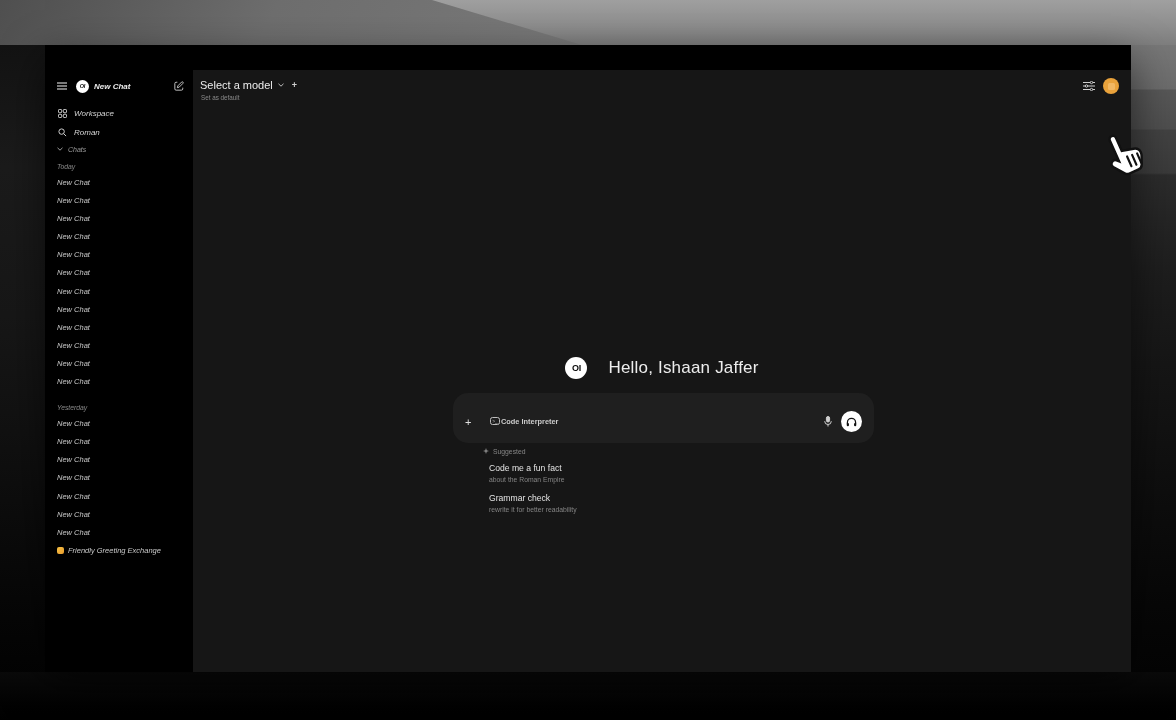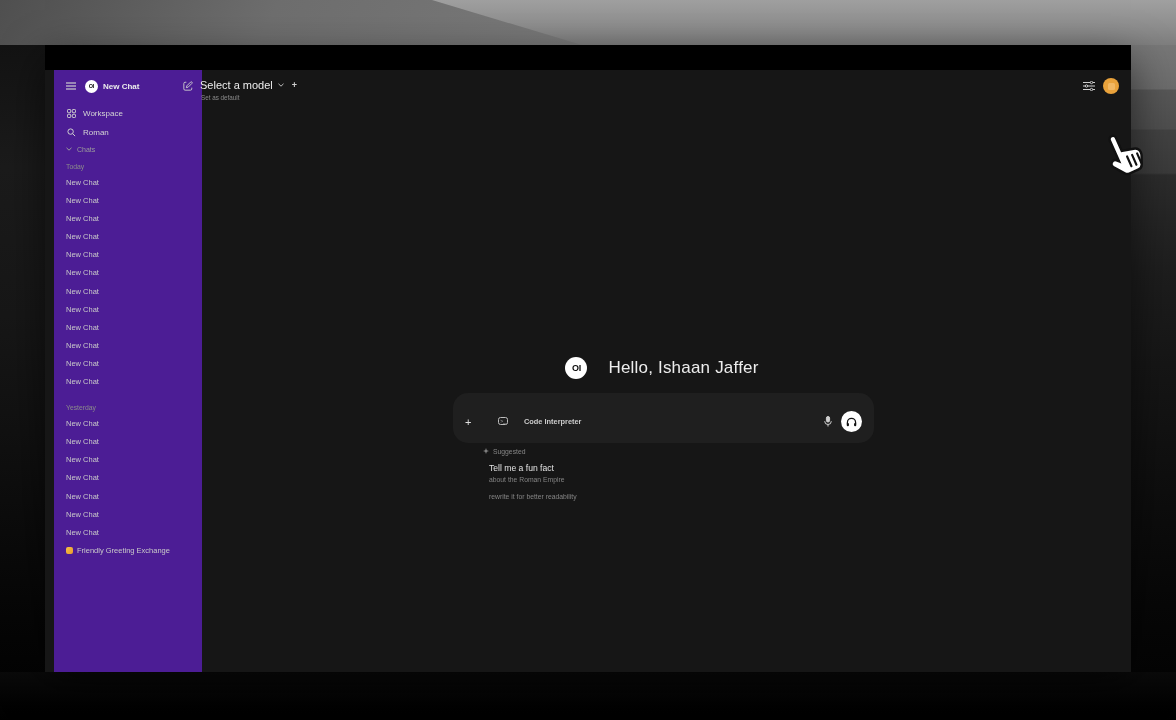--- a/index.html
+++ b/index.html
@@ -19,22 +19,22 @@
   .bg-left { position:absolute; left:0; top:45px; width:45px; height:675px;
     background:linear-gradient(180deg,#131313 0%,#1b1b1b 18%,#171717 40%,#101010 60%,#070707 82%,#010101 100%); }
   .bg-bottom { position:absolute; left:0; top:672px; width:1176px; height:48px;
     background:linear-gradient(180deg,#0a0a0a,#020202 70%,#000); }
 
   
   .window { position:absolute; left:45px; top:45px; width:1086px; height:627px;
     background:#161616; box-shadow:0 14px 40px rgba(0,0,0,.55); }
   .titlebar { position:absolute; left:0; top:0; width:100%; height:25px; background:#000; }
 
-  .sidebar { position:absolute; left:9px; top:25px; width:148px; height:602px;
-    background:#4c1d95; padding:9px 9px 0 12px; }
+  .sidebar { position:absolute; left:0; top:25px; width:148px; height:602px;
+    background:#000000; padding:9px 9px 0 12px;font-style:italic; }
   .main { position:absolute; left:148px; top:25px; width:938px; height:602px; }
 
   
   .sb-header { display:flex; align-items:center; height:14px; margin-bottom:6px; }
   .sb-header .title { font-size:8px; font-weight:bold; color:#ececec; margin-left:5px; flex:1; }
   .logo-circle { width:13px; height:13px; border-radius:50%; background:#fff; color:#0a0a0a;
     font-size:5.5px; font-weight:bold; display:flex; align-items:center; justify-content:center;
     letter-spacing:-.2px; margin-left:9px; }
   .sb-row { display:flex; align-items:flex-end; height:19px; color:#d4d4d4; font-size:8px; font-weight:500; cursor:pointer; }
   .sb-row .ic { width:10px; margin-right:7px; display:flex; justify-content:center; }
@@ -64,21 +64,21 @@
   .greeting .logo-lg { width:22px; height:22px; border-radius:50%; background:#fff; color:#0a0a0a;
     font-size:9px; font-weight:bold; display:flex; align-items:center; justify-content:center; letter-spacing:-.3px; }
   .greeting .text { font-size:17px; font-weight:500; color:#ededed; letter-spacing:.2px;margin-left:12px; }
 
   
   .input-card { position:absolute; left:260px; top:323px; width:421px; height:50px;
     background:#1f1f1f; border-radius:15px; padding:9px 12px 8px 12px; cursor:text; }
   .input-card .placeholder { font-size:8.3px; color:#a6a6a6; }
   .input-row { display:flex; align-items:center; margin-top:9px; }
   .input-row .plus { color:#e0e0e0; font-size:11px; font-weight:300; width:14px; cursor:pointer; }
-  .ci-chip { display:flex; align-items:flex-start; gap:16px; margin-left:19px; cursor:pointer; }
+  .ci-chip { display:flex; align-items:flex-start; gap:1px; margin-left:11px; cursor:pointer; }
   .ci-chip .ci-ic { width:10px; height:8px; border:1px solid #bdbdbd; border-radius:2.5px;
     display:flex; align-items:center; justify-content:center; color:#bdbdbd; font-size:5px; line-height:1; }
   .ci-chip .ci-label { font-size:7.4px; font-weight:600; color:#cbcbcb; }
   .input-row .spacer { flex:1; }
   .mic { margin-right:9px; display:flex; cursor:pointer; }
   .call-btn { width:21px; height:21px; border-radius:50%; background:#fff; display:flex;
     align-items:center; justify-content:center; cursor:pointer; }
 
   
   .suggested-hdr { position:absolute; left:290px; top:378px; display:flex; align-items:center;
@@ -247,24 +247,25 @@
       <span>
         <svg width="6" height="7" viewBox="0 0 6 7" fill="#868686">
             <path d="M3 0 L3.8 2.2 L6 3 L3.8 3.8 L3 6 L2.2 3.8 L0 3 L2.2 2.2 Z"></path>
           </svg>
       </span>
       <span>Suggested</span>
     </div>
 
     <div class="suggestions" id="suggestions">
         <div class="sug-item">
-          <div class="sug-title">Tell me a fun fact</div>
+          <div class="sug-title">Code me a fun fact</div>
           <div class="sug-sub">about the Roman Empire</div>
         </div>
         <div class="sug-item">
+          <div class="sug-title">Grammar check</div>
           <div class="sug-sub">rewrite it for better readability</div>
         </div>
       </div>
   </div>
 </div>
 
 <div class="cursor">
   <svg width="46" height="52" viewBox="0 0 30 34" style="transform:rotate(-24deg);">
     <path d="M10.5 2.2c1.3 0 2.2 1 2.2 2.2v9.4l7.6 1.8c2.1.5 3.4 2.1 3.4 4.2 0 .7-.15 1.4-.4 2l-2.3 5.4c-.55 1.3-1.75 2.1-3.15 2.1h-6.6c-1.1 0-2.1-.5-2.75-1.35l-5-6.55c-.85-1.1-.7-2.6.3-3.5.95-.85 2.4-.8 3.3.1l1.2 1.25V4.4c0-1.2 1-2.2 2.2-2.2z" fill="#fff" stroke="#111" stroke-width="1.6"></path>
     <g stroke="#111" stroke-width="1.4" stroke-linecap="round">

